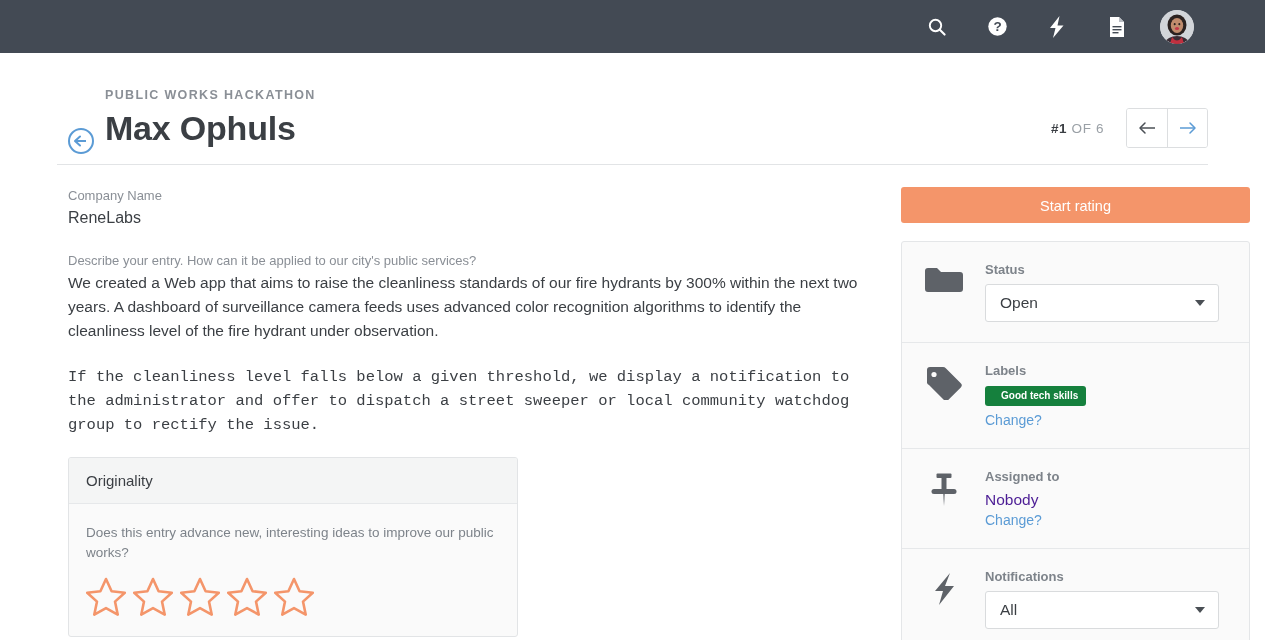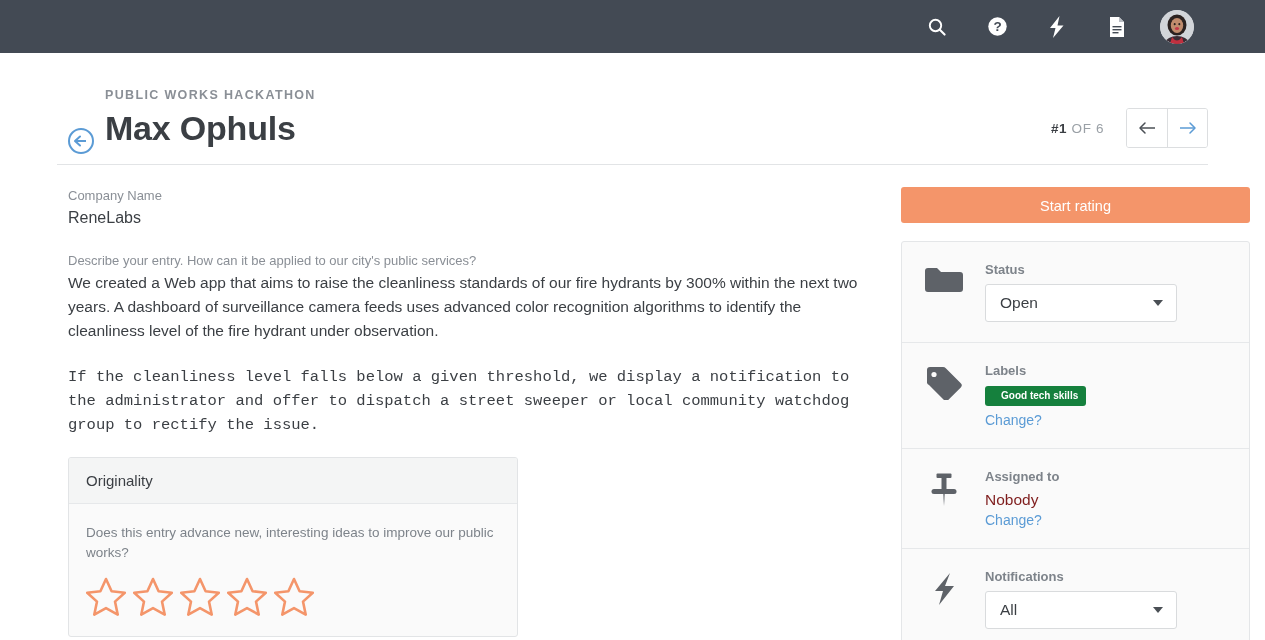--- a/index.html
+++ b/index.html
@@ -247,25 +247,25 @@
   }
   .meta-body { flex: 1; min-width: 0; }
   .meta-label {
     font-size: 13px;
     color: #7d838a;
     font-weight: bold;
     margin: 0 0 7px 0;
   }
   .meta-text {
     font-size: 15.5px;
-    color: #7f1d1d;
+    color: #4c1d95;
     margin: 0 0 3px 0;
   }
   .select {
-    width: 192px;
+    width: 234px;
     height: 38px;
     border: 1px solid #d9dbdd;
     border-radius: 3px;
     background: #fff;
     display: flex;
     align-items: center;
     justify-content: space-between;
     padding: 0 13px 0 14px;
     cursor: pointer;
     font-size: 15.5px;

